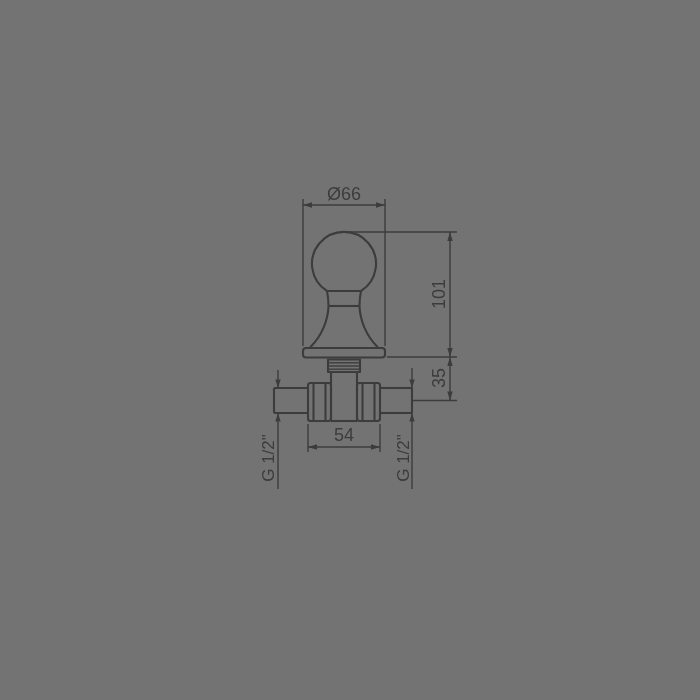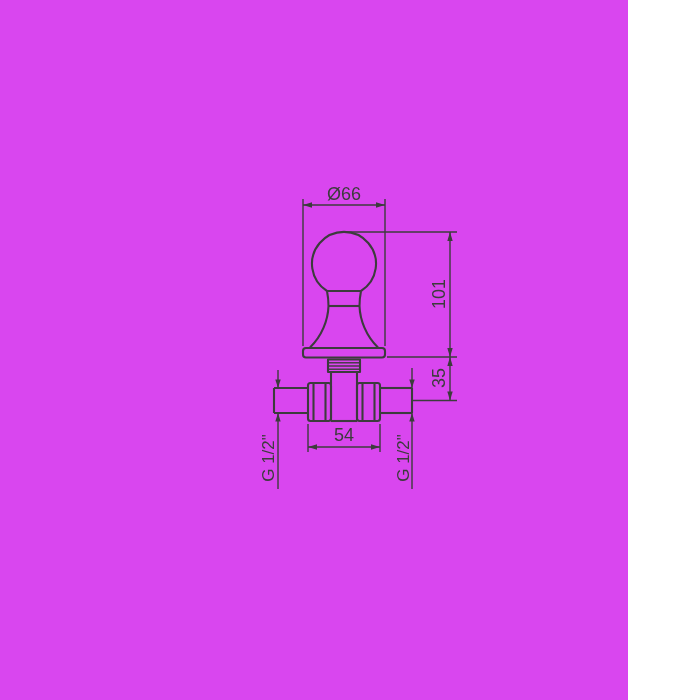--- a/index.html
+++ b/index.html
@@ -2,23 +2,23 @@
 <html><head>
 <meta charset="utf-8">
 <style>
   html, body {
     margin: 0;
     padding: 0;
     background: #ffffff;
   }
   .canvas {
     position: relative;
-    width: 628px;
+    width: 700px;
     height: 700px;
-    background: #d946ef;
+    background: #737373;
     overflow: hidden;
     font-family: "Liberation Sans", sans-serif;
   }
   svg text {
     font-family: "Liberation Sans", sans-serif;
     fill: #3c3c3c;
   }
   .dim-text {
     font-size: 18px;
   }

